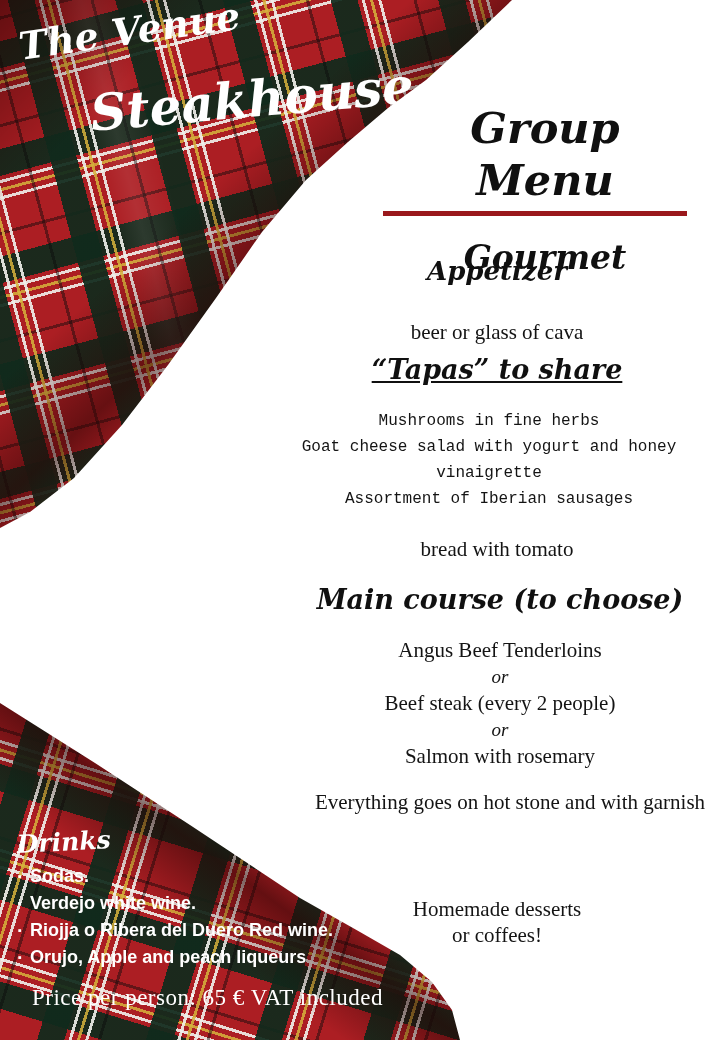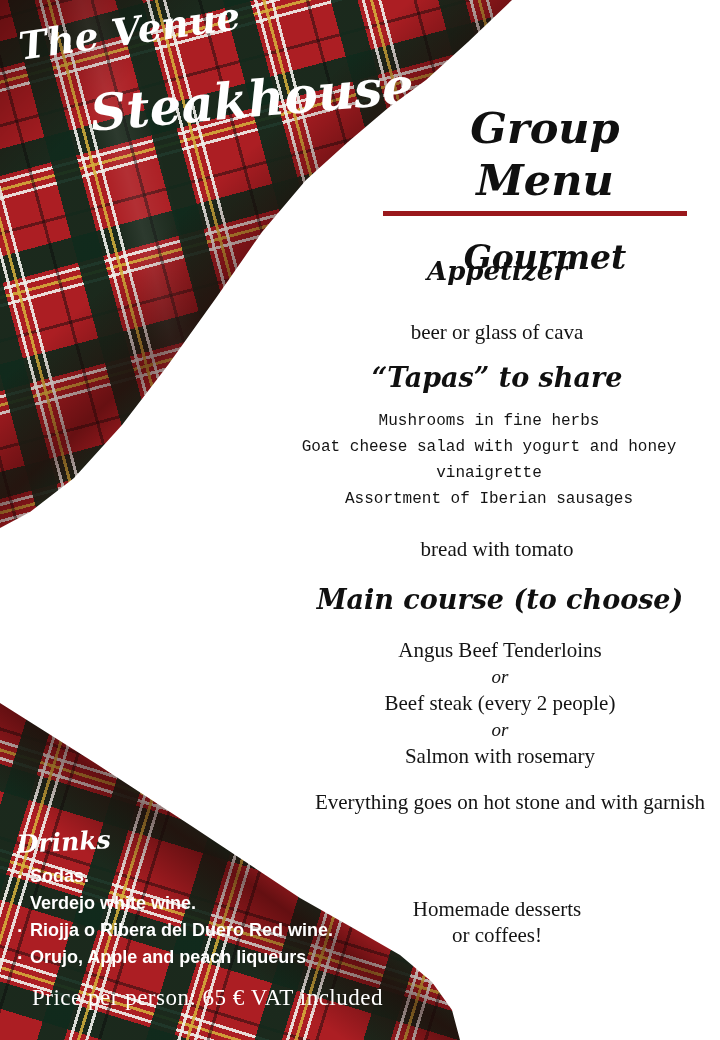--- a/index.html
+++ b/index.html
@@ -76,21 +76,21 @@
   .brand1{left:16px;top:24px;font-size:38px;transform:rotate(-8deg);transform-origin:left top;}
   .brand2{left:88px;top:84px;font-size:50px;transform:rotate(-5deg);transform-origin:left top;}
 
   .title-block{left:383px;top:102px;width:304px;}
   .title1{font-size:43px;line-height:52px;transform:translateX(-11px);margin-left:42px;}
   .title-underline{height:5px;width:100%;margin-top:5px;background:var(--color-accent-red,#9a181c);}
   .title2{font-size:33px;line-height:48px;margin-top:18px;transform:translateX(10px);}
 
   .h-appetizer{left:302px;top:256px;width:390px;font-size:26px;}
   .t-appetizer{left:302px;top:320px;width:390px;font-size:21px;}
-  .h-tapas{left:302px;top:362px;width:390px;font-size:27px;}
+  .h-tapas{left:302px;top:354px;width:390px;font-size:27px;text-decoration:underline;}
   .t-tapas{left:294px;top:408px;width:390px;font-size:16px;line-height:26px;font-family:Liberation Mono, monospace;}
   .t-bread{left:302px;top:537px;width:390px;font-size:21px;}
   .h-main{left:272px;top:584px;width:456px;font-size:27px;}
   .t-main{left:272px;top:637px;width:456px;font-size:21px;}
   .t-main .row{display:block;line-height:26.5px;}
   .t-main .or{font-style:italic;font-size:19px;}
   .t-note{left:280px;top:790px;width:460px;font-size:21px;white-space:nowrap;}
   .h-desserts{left:302px;top:842px;width:390px;font-size:27px;}
   .t-desserts{left:302px;top:896px;width:390px;font-size:21px;line-height:26px;}
 

